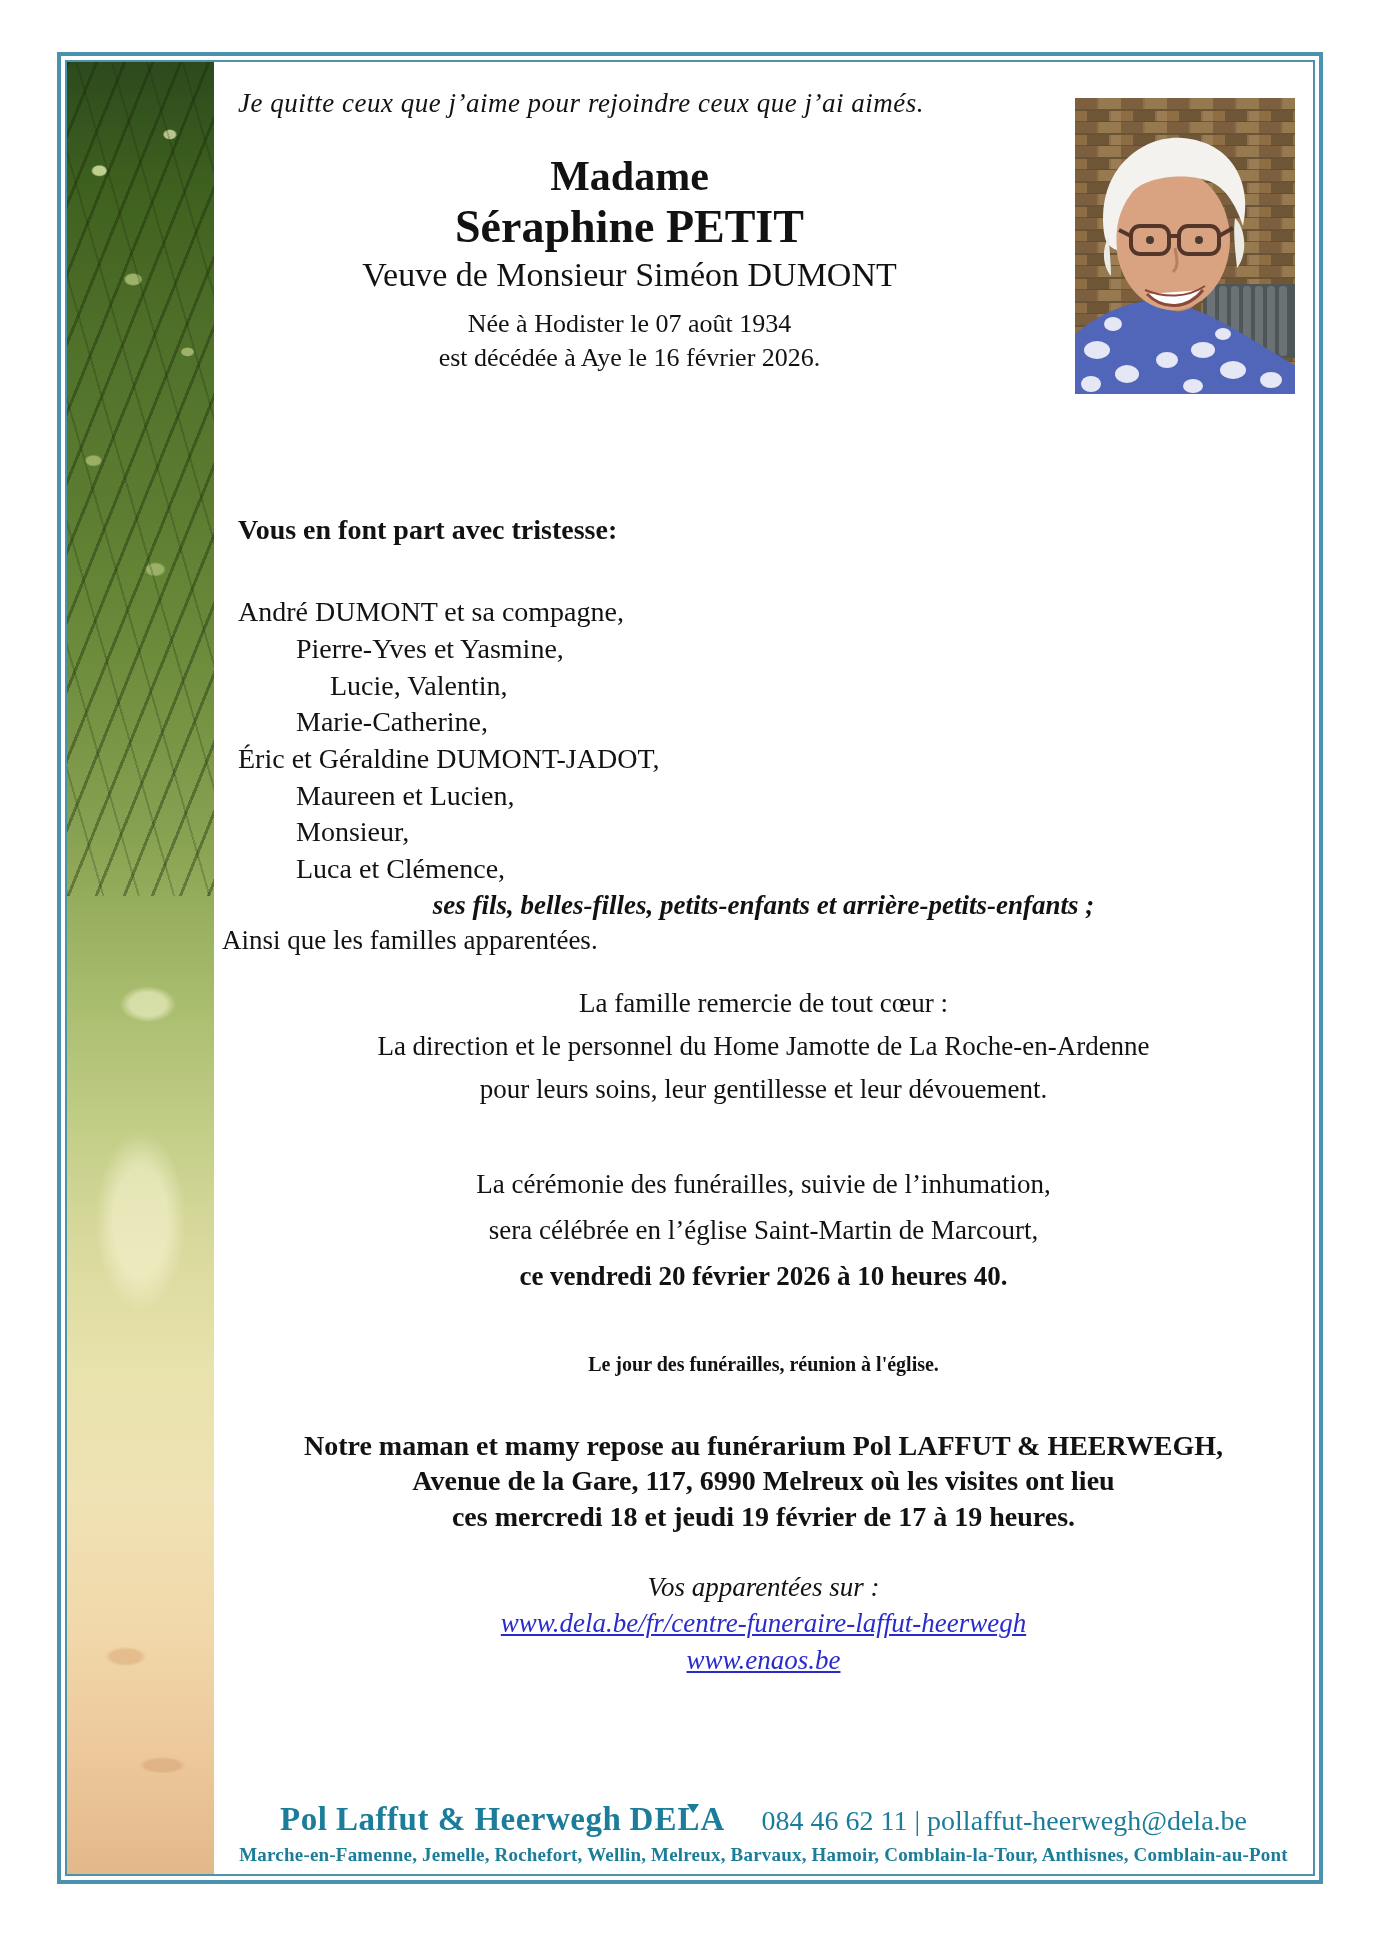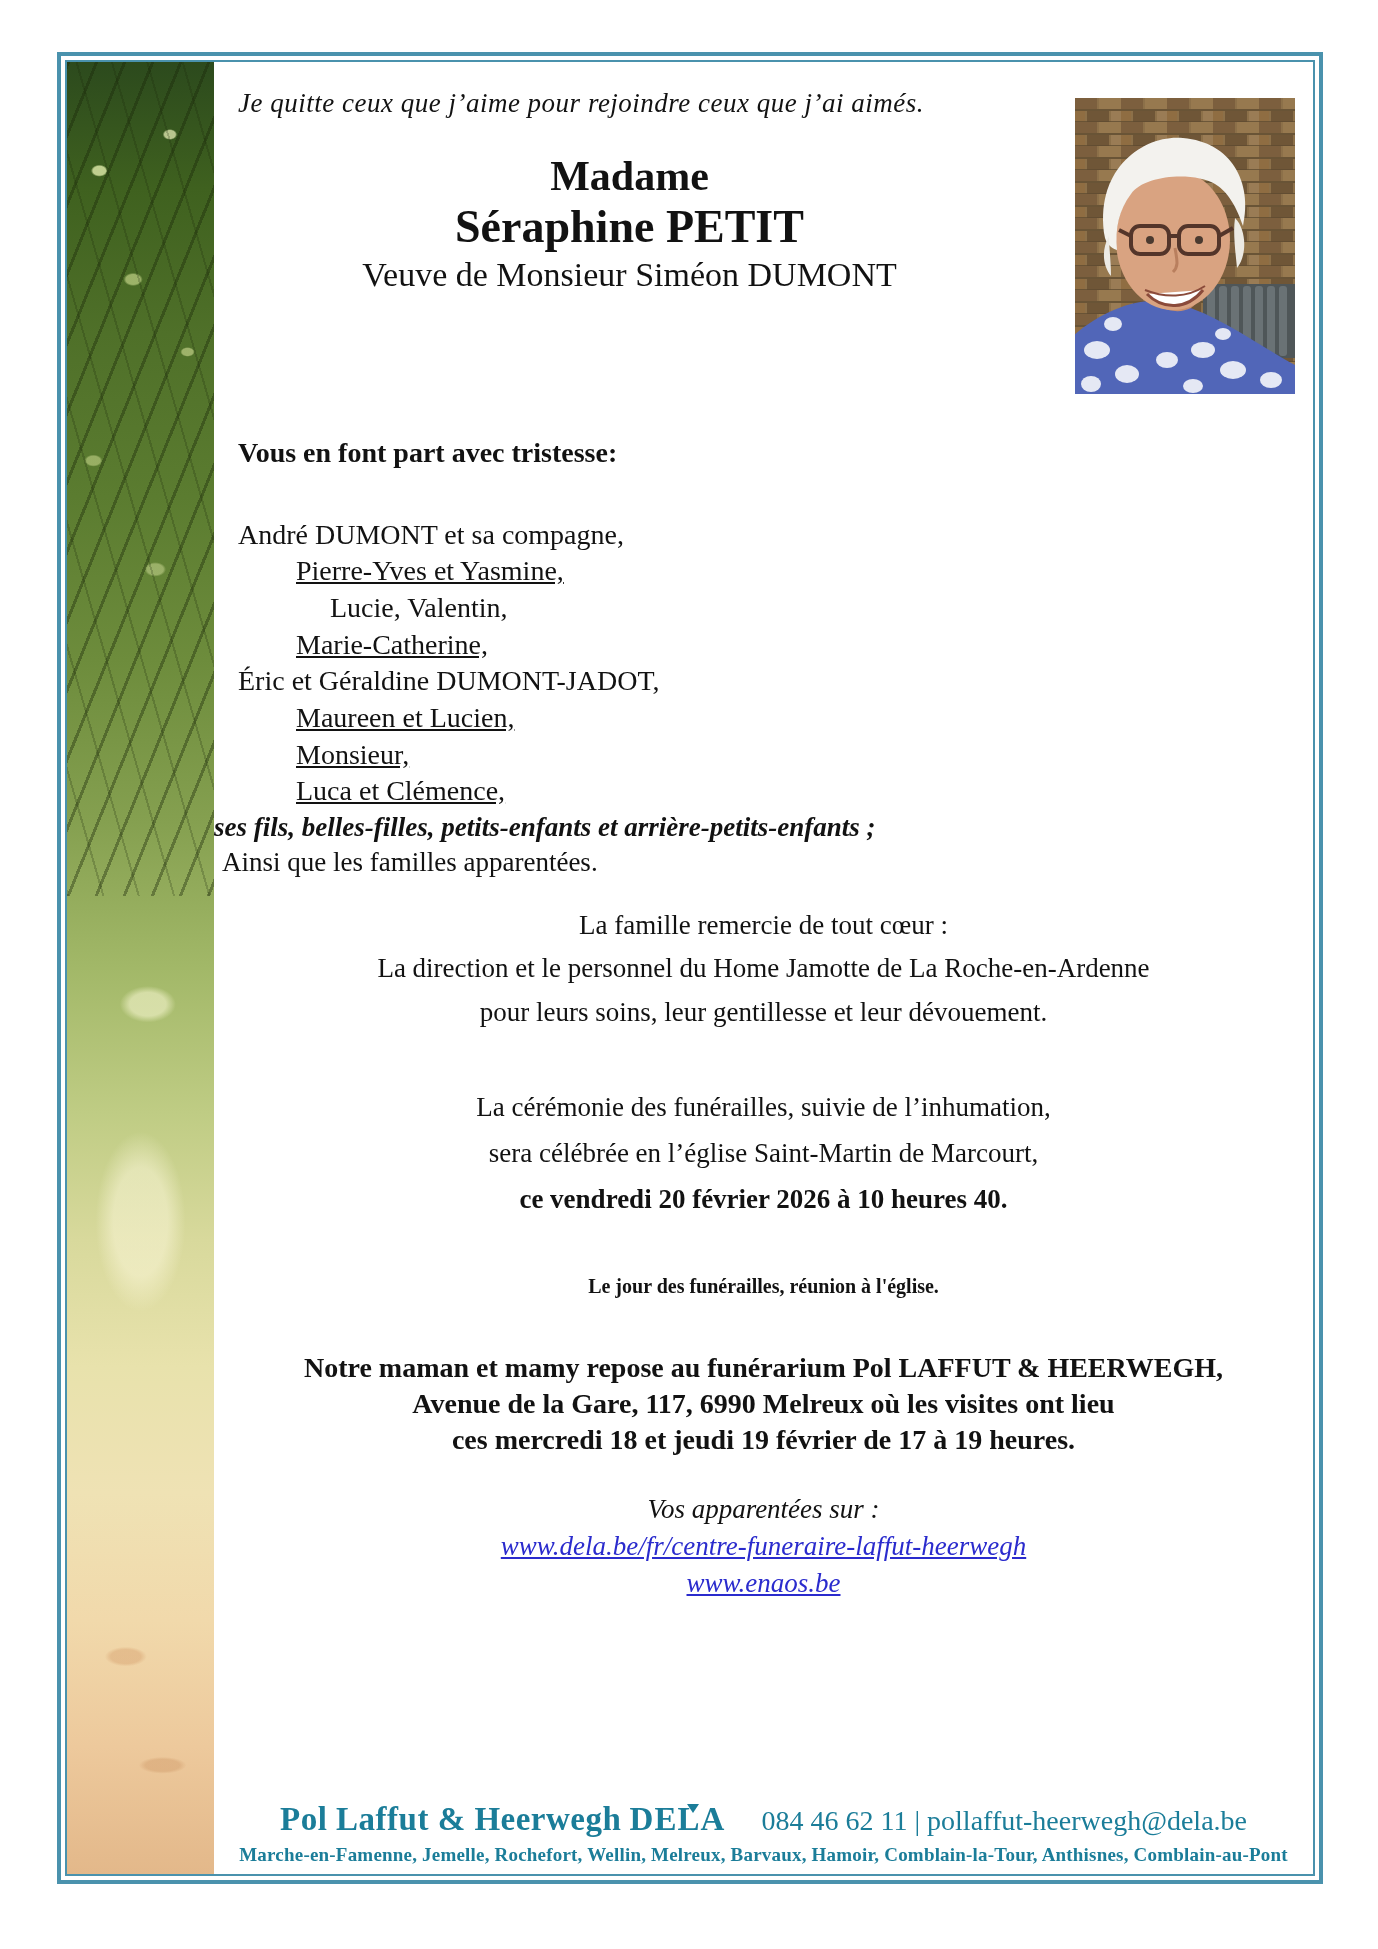--- a/index.html
+++ b/index.html
@@ -58,24 +58,24 @@
   .portrait {
     position:absolute; top:36px; right:18px; width:220px; height:296px;
     display:block;
   }
 
   .intro { margin:140px 0 12px 24px; font-size:28px; font-weight:bold; }
 
   .family { margin:48px 0 0 24px; font-size:28px; }
   .family div { line-height:1.31; }
   .ind-0 { padding-left:0; }
-  .ind-1 { padding-left:58px;text-decoration:underline; }
+  .ind-1 { padding-left:58px; }
   .ind-2 { padding-left:92px; }
 
-  .relation { font-size:27px; font-weight:bold; font-style:italic; text-align:left;
+  .relation { font-size:27px; font-weight:bold; font-style:italic; text-align:center;
               line-height:1.3; }
   .families-line { font-size:27px; margin-left:8px; line-height:1.3; }
 
   .center-block { text-align:center; font-size:27px; }
   .thanks { margin-top:28px; }
   .thanks div { line-height:1.3; margin-bottom:8px; }
   .ceremony { margin-top:60px; }
   .ceremony div { line-height:1.3; margin-bottom:11px; }
   .ceremony .bold-line { font-weight:bold; }
   .meeting { margin-top:58px; font-size:20px; font-weight:bold; }
@@ -178,20 +178,24 @@
           <path d="M70 192 C 90 200, 112 200, 130 188" stroke="#8a4a3a" stroke-width="2" fill="none"></path>
         </g>
       </svg>
 
       <div class="quote">Je quitte ceux que j’aime pour rejoindre ceux que j’ai aimés.</div>
 
       <div class="title-block">
         <div class="title-1">Madame</div>
         <div class="title-2">Séraphine PETIT</div>
         <div class="title-3">Veuve de Monsieur Siméon DUMONT</div>
+        <div class="dates">
+          <div>Née à Hodister le 07 août 1934</div>
+          <div>est décédée à Aye le 16 février 2026.</div>
+        </div>
       </div>
 
       <div class="intro">Vous en font part avec tristesse:</div>
 
       <div class="family">
         <div class="ind-0">André DUMONT et sa compagne,</div>
         <div class="ind-1">Pierre-Yves et Yasmine,</div>
         <div class="ind-2">Lucie, Valentin,</div>
         <div class="ind-1">Marie-Catherine,</div>
         <div class="ind-0">Éric et Géraldine DUMONT-JADOT,</div>

